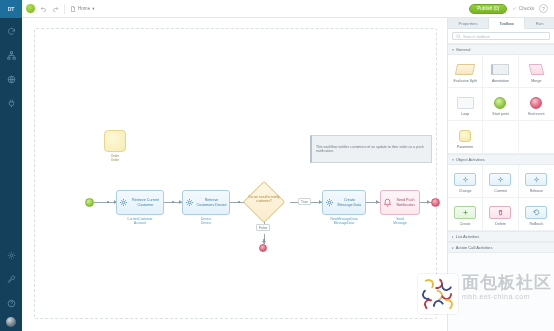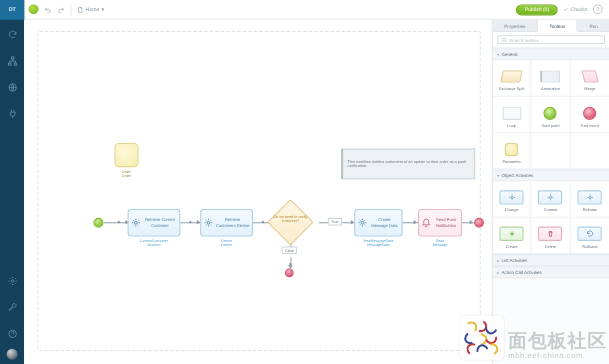--- a/index.html
+++ b/index.html
@@ -222,21 +222,21 @@
   }
   .ico-act.green{background:linear-gradient(#f3fbef,#e3f4dc);border-color:#abd79b;}
   .ico-act.red{background:linear-gradient(#fef4f7,#fbe2ea);border-color:#e8aebf;}
   .ico-act .g{width:7px;height:7px;color:#3d7fa8;}
   .ico-act.green .g{color:#5ba045;}
   .ico-act.red .g{color:#c9576f;}
   .ico-act svg{width:7px;height:7px;display:block;}
 
   
   .watermark{
-    position:absolute; right:2px; bottom:4px; display:flex; align-items:flex-end; gap:4px;
+    position:absolute; right:2px; bottom:17px; display:flex; align-items:flex-start; gap:4px;
     opacity:.92; pointer-events:none;
   }
   .wm-logo{
     width:40px;height:40px;background:#ffffff;border-radius:4px;
     position:relative; overflow:hidden; box-shadow:0 0 0 1px rgba(0,0,0,.05);
   }
   .wm-logo span{ position:absolute; width:11px;height:11px;border-radius:50%;
     border:2.4px solid; border-color:currentColor currentColor transparent transparent; }
   .wm-txt{ display:flex; flex-direction:column; line-height:1; }
   .wm-cn{ font-size:17px; color:#c3c8cc; letter-spacing:1px; font-weight:bold;}

